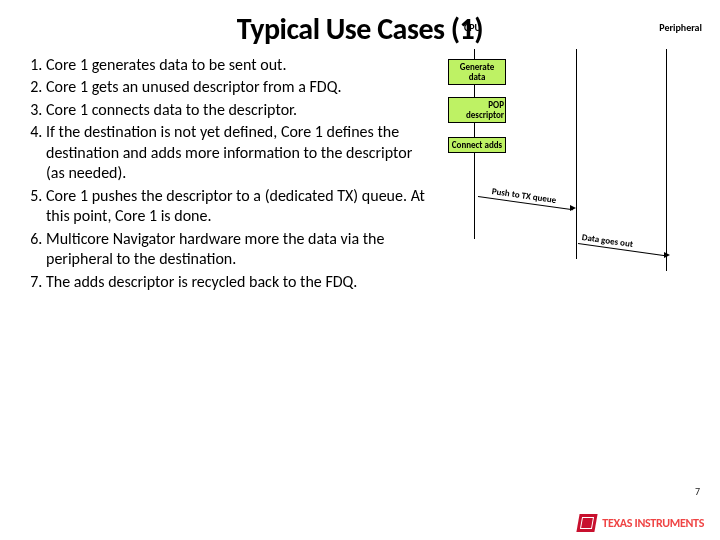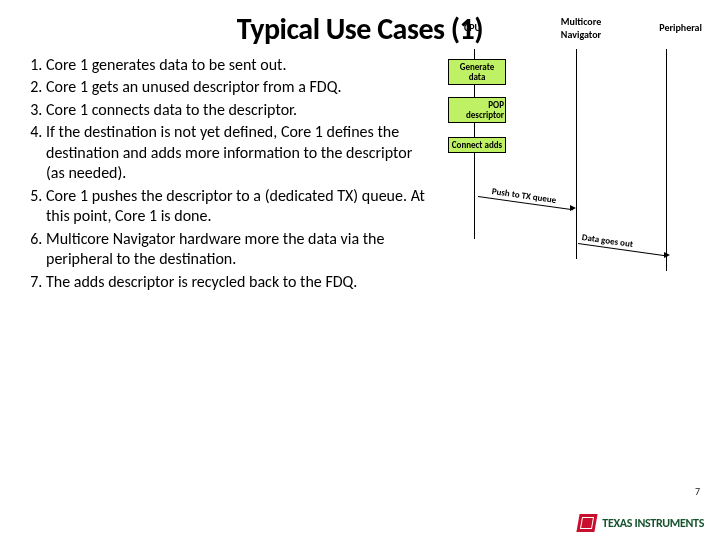--- a/index.html
+++ b/index.html
@@ -31,21 +31,21 @@
   .arrow-head { position: absolute; width: 0; height: 0; border-style: solid; }
   .arr-push-line { top: 141px; left: 36px; width: 96px; transform: rotate(8deg); transform-origin: left center; }
   .arr-push-head { top: 150px; left: 128px; border-width: 3px 0 3px 6px; border-color: transparent transparent transparent #000; }
   .arr-out-line { top: 188px; left: 136px; width: 90px; transform: rotate(8deg); transform-origin: left center; }
   .arr-out-head { top: 197px; left: 222px; border-width: 3px 0 3px 6px; border-color: transparent transparent transparent #000; }
   .footer { position: absolute; bottom: 8px; right: 16px; display: flex; align-items: center; gap: 8px; }
   .pagenum { position: absolute; bottom: 42px; right: 20px; font-size: 10px; color: #222; }
   .ti-logo { display: flex; align-items: center; gap: 6px; }
   .ti-mark { width: 18px; height: 18px; background: #c8102e; transform: skewX(-10deg); position: relative; }
   .ti-mark::after { content: ""; position: absolute; top: 3px; left: 3px; right: 3px; bottom: 3px; background: #c8102e; border: 1px solid #fff; }
-  .ti-text { font-size: 12px; font-weight: 700; color: #14532d; letter-spacing: -0.3px; }
+  .ti-text { font-size: 12px; font-weight: 700; color: #ef4444; letter-spacing: -0.3px; }
 </style>
 </head>
 <body>
 
 <div class="slide">
   <h1 class="title">Typical Use Cases (1)</h1>
 
   <div class="content">
     <div class="left">
       <ol class="steps">
@@ -54,21 +54,20 @@
         <li>Core 1 connects data to the descriptor.</li>
         <li>If the destination is not yet defined, Core 1 defines the destination and adds more information to the descriptor (as needed).</li>
         <li>Core 1 pushes the descriptor to a (dedicated TX) queue. At this point, Core 1 is done.</li>
         <li>Multicore Navigator hardware more the data via the peripheral to the destination.</li>
         <li>The adds descriptor is recycled back to the FDQ.</li>
       </ol>
     </div>
 
     <div class="right">
       <div class="col-label col-cpu">CPU</div>
-      <div class="col-label col-nav">Multicore<br>Navigator</div>
       <div class="col-label col-per">Peripheral</div>
 
       <div class="lifeline ll-cpu"></div>
       <div class="lifeline ll-nav"></div>
       <div class="lifeline ll-per"></div>
 
       <div class="box gen">Generate<br>data</div>
       <div class="box pop">POP<br>descriptor</div>
       <div class="box conn">Connect adds</div>
 

